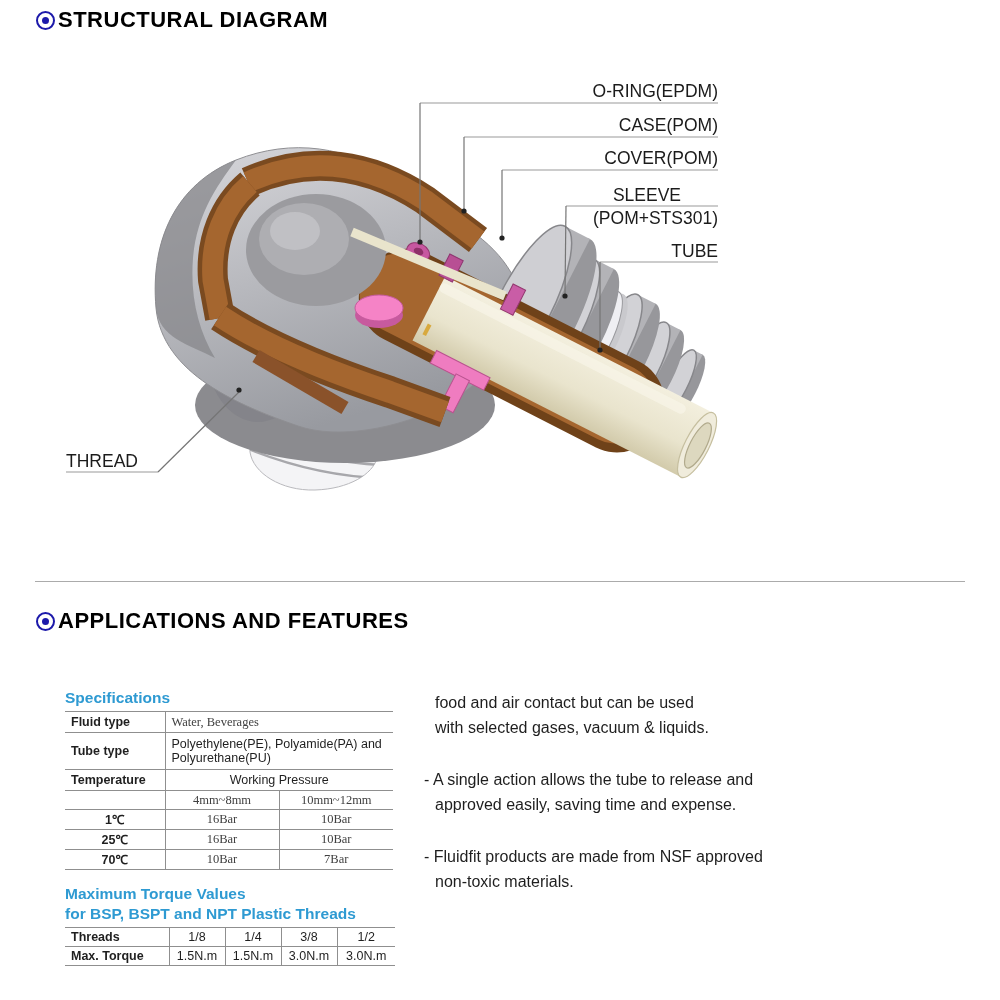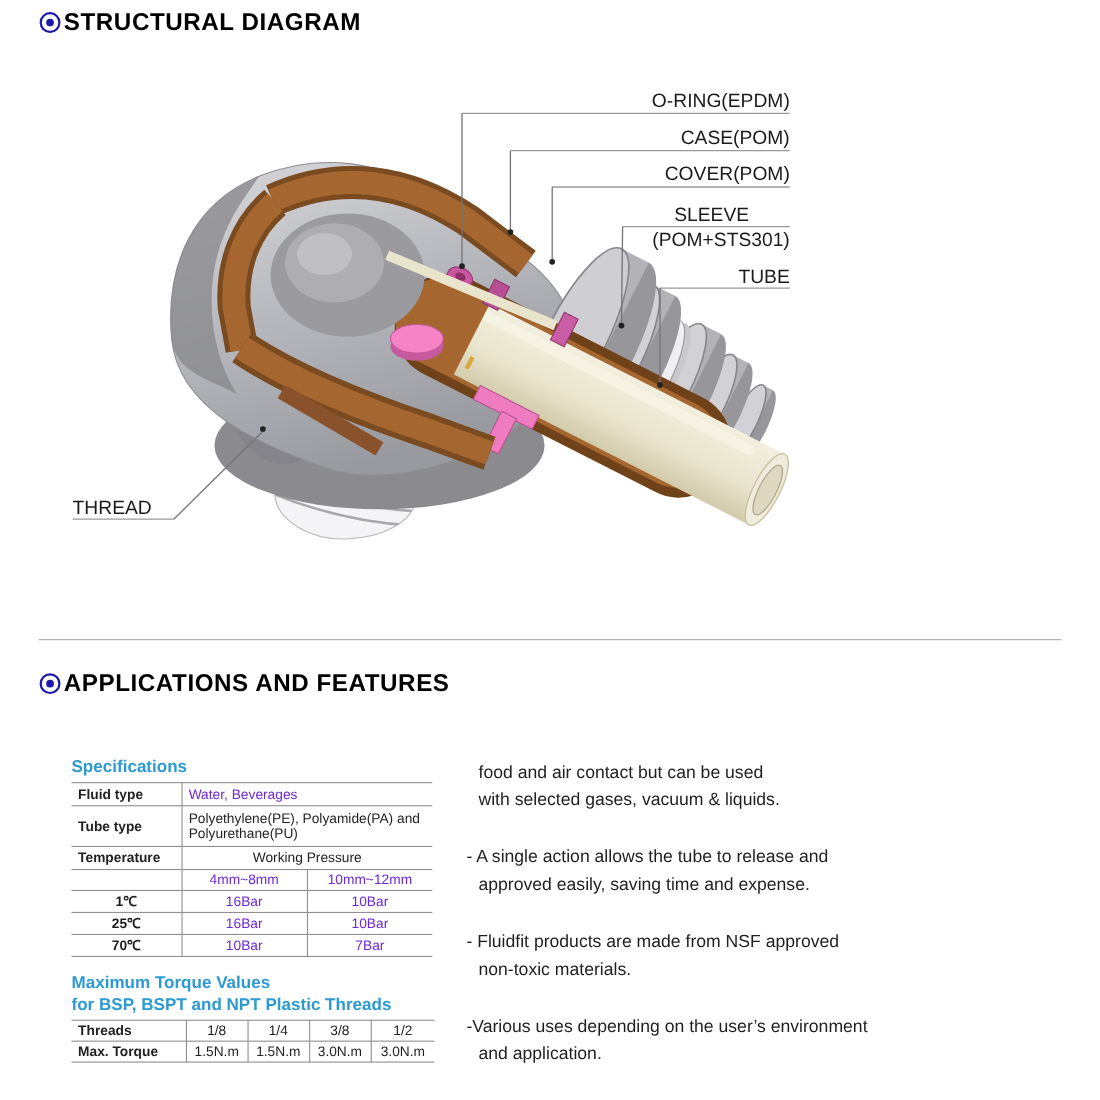--- a/index.html
+++ b/index.html
@@ -14,21 +14,21 @@
   #structural-title{left:36px;top:7px;}
   #applications-title{left:36px;top:608px;}
   #diagram{position:absolute;left:0;top:0;}
   .divider{position:absolute;left:35px;top:581px;width:930px;height:0;border-top:1.5px solid #ababab;}
   .sub-heading{color:#2e9ad2;font-weight:bold;font-size:15.5px;line-height:20px;}
   .datatable{border-collapse:collapse;width:328px;margin-top:3px;font-size:12.5px;color:#1f1f1f;table-layout:fixed;}
   .datatable td{border:1px solid #8f8f8f;padding:1px 6px;vertical-align:middle;overflow:hidden;}
   .datatable td:first-child{border-left:none;font-weight:bold;}
   .datatable td:last-child{border-right:none;}
   .datatable tr{height:19px;}
-  .blue{color:#6d28d9;}
+  .blue{color:#404040;font-family:Liberation Serif, serif;}
   .ctr{text-align:center;}
   #specs{position:absolute;left:65px;top:688px;width:340px;}
   #torque{position:absolute;left:65px;top:884px;width:340px;}
   #features{position:absolute;left:424px;top:690px;width:545px;font-size:16px;
             line-height:25px;color:#1e1e1e;}
   .feature{margin-bottom:27px;}
   .feature .cont{padding-left:11px;}
   svg text{font-family:"Liberation Sans",sans-serif;}
   .dlabel{font-size:17.5px;fill:#1b1b1b;}
 </style>
@@ -285,19 +285,15 @@
       <div class="cont">with selected gases, vacuum &amp; liquids.</div>
     </div>
     <div class="feature">
       <div>- A single action allows the tube to release and</div>
       <div class="cont">approved easily, saving time and expense.</div>
     </div>
     <div class="feature">
       <div>- Fluidfit products are made from NSF approved</div>
       <div class="cont">non-toxic materials.</div>
     </div>
-    <div class="feature">
-      <div>-Various uses depending on the user’s environment</div>
-      <div class="cont">and application.</div>
-    </div>
   </div>
 
 </div>
 
 </body></html>

